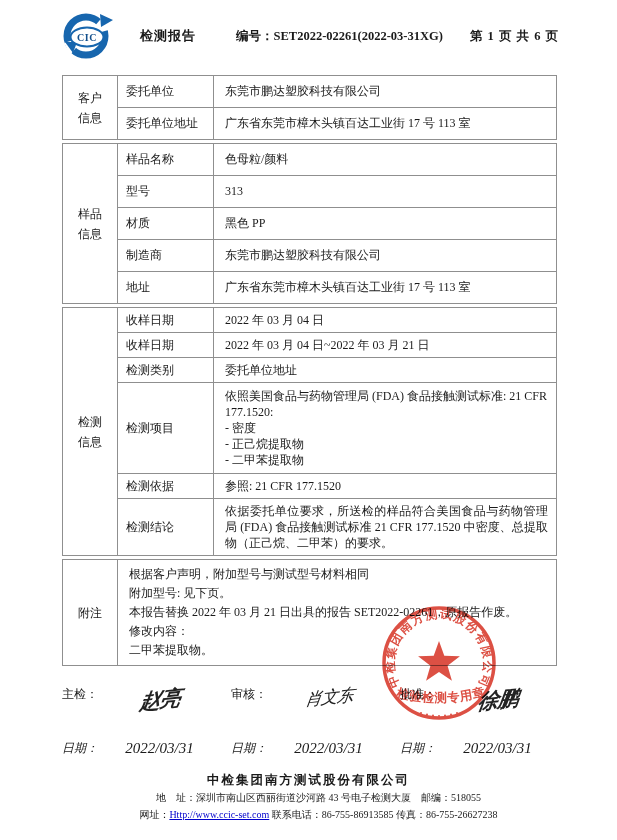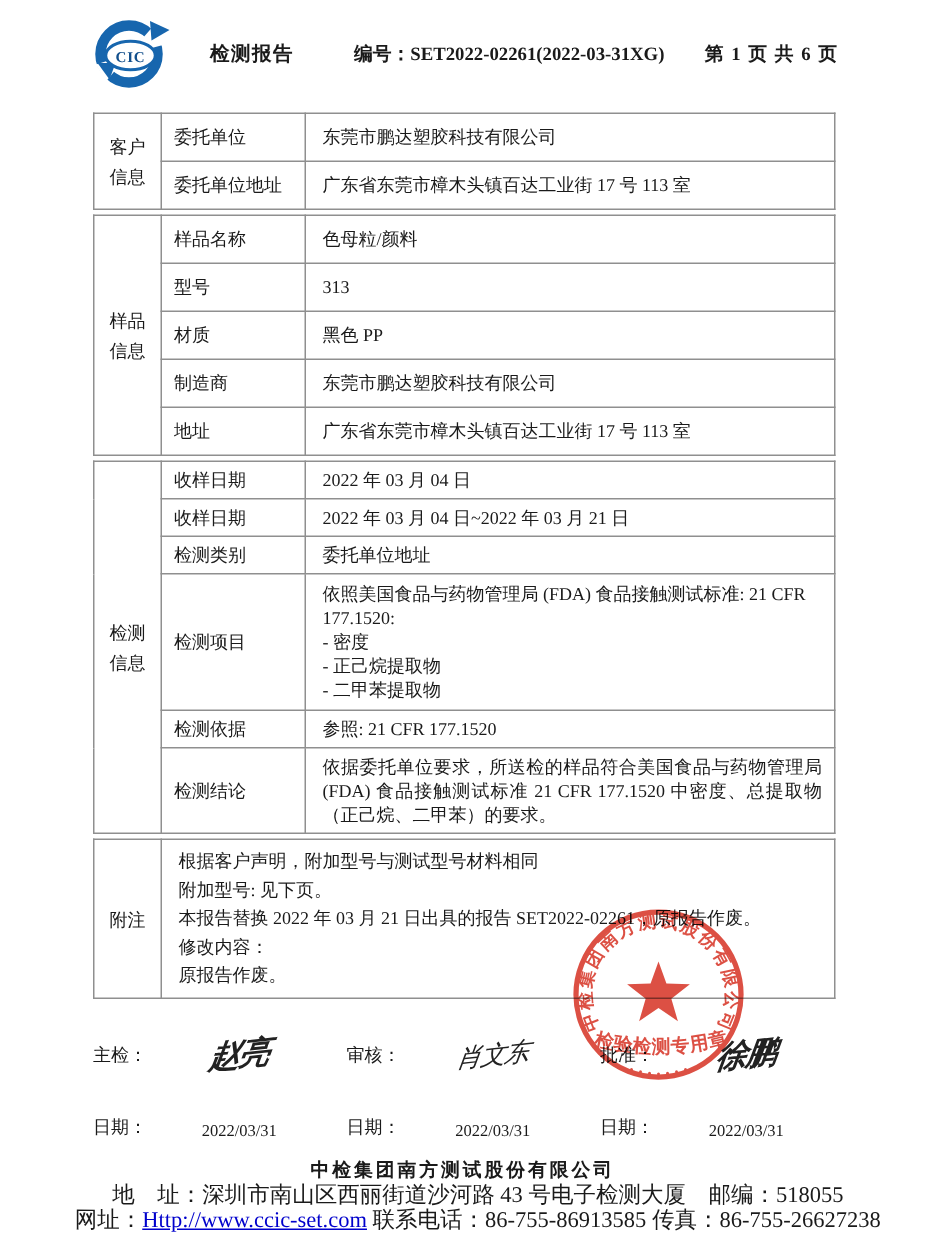--- a/index.html
+++ b/index.html
@@ -11,45 +11,45 @@
   
   .header{display:flex;align-items:center;height:62px;padding:10px 58px 0 60px;box-sizing:border-box;}
   .logo{width:64px;height:50px;flex:0 0 auto;margin-right:16px;}
   .hd-title{font-size:13px;font-weight:bold;letter-spacing:1px;}
   .hd-no{font-size:12.5px;font-weight:bold;margin-left:40px;white-space:nowrap;}
   .hd-page{font-size:12.5px;font-weight:bold;margin-left:auto;white-space:nowrap;letter-spacing:1px;}
   
   .tables{position:absolute;left:62px;top:75px;width:495px;}
   table.sec{border-collapse:collapse;width:100%;table-layout:fixed;margin-bottom:3px;}
   table.sec td{border:1px solid #8f8f8f;font-size:12px;vertical-align:middle;box-sizing:border-box;}
-  td.cat{width:45px;text-align:center;line-height:20px;}
+  td.cat{width:55px;text-align:center;line-height:20px;}
   td.lbl{width:96px;padding-left:8px;}
   td.val{padding-left:11px;padding-right:8px;}
   .h32{height:32px;}
   .h25{height:25px;}
   td.multi{padding-top:5px;padding-bottom:5px;line-height:16px;}
   td.concl{padding-top:4px;padding-bottom:4px;line-height:16px;text-align:justify;}
   td.notes{padding-top:5px;padding-bottom:5px;line-height:19px;}
   
   .sig-area{position:absolute;left:62px;top:686px;width:497px;display:flex;}
   .sig-col{flex:1 1 0;padding-right:10px;box-sizing:border-box;}
   .sig-col:last-child{padding-right:0;}
-  .sig-row{display:flex;align-items:center;height:34px;}
-  .sig-row2{display:flex;align-items:flex-end;height:20px;margin-top:20px;}
+  .sig-row{display:flex;height:34px;}
+  .sig-row2{display:flex;align-items:flex-start;height:20px;margin-top:20px;font-style:italic;}
   .sig-role{font-size:12px;white-space:nowrap;}
   .sig-name{flex:1;text-align:center;font-size:21px;font-weight:bold;font-style:italic;
     transform:rotate(-6deg) skewX(-14deg);color:#222;letter-spacing:-1px;}
-  .sig-date{flex:1;text-align:center;font-size:11px;}
+  .sig-date{flex:1;text-align:center;font-size:15px;}
   
   .stamp{position:absolute;left:368px;top:592px;width:142px;height:142px;z-index:5;
     mix-blend-mode:multiply;opacity:.88;pointer-events:none;}
   
   .footer{position:absolute;left:0;top:772px;width:617px;text-align:center;line-height:17px;}
   .ft-company{font-size:12.5px;font-weight:bold;letter-spacing:2px;}
-  .ft-line{font-size:15px;padding-left:20px;}
+  .ft-line{font-size:10px;padding-left:20px;}
   .ft-link{color:#0000cc;}
 </style>
 </head>
 <body>
 
 <div class="header">
   <svg class="logo" viewBox="0 0 64 50">
     <circle cx="26" cy="25" r="19" fill="none" stroke="#1766ae" stroke-width="7"></circle>
     <path d="M26,25 L46,2 L60,16 Z" fill="#ffffff"></path>
     <path d="M40,3 L53,9 L41,16 Z" fill="#1766ae"></path>
@@ -153,21 +153,21 @@
     <tbody>
         <tr>
       <td class="cat">
         <div>附注</div>
       </td>
       <td class="val notes" colspan="2">
         <div>根据客户声明，附加型号与测试型号材料相同</div>
         <div>附加型号: 见下页。</div>
         <div>本报告替换 2022 年 03 月 21 日出具的报告 SET2022-02261，原报告作废。</div>
         <div>修改内容：</div>
-        <div>原报告作废。</div>
+        <div>二甲苯提取物。</div>
       </td>
     </tr>
   </tbody>
     </table>
 </div>
 
 <div class="sig-area">
   <div class="sig-col">
     <div class="sig-row">
       <span class="sig-role">主检：</span>

